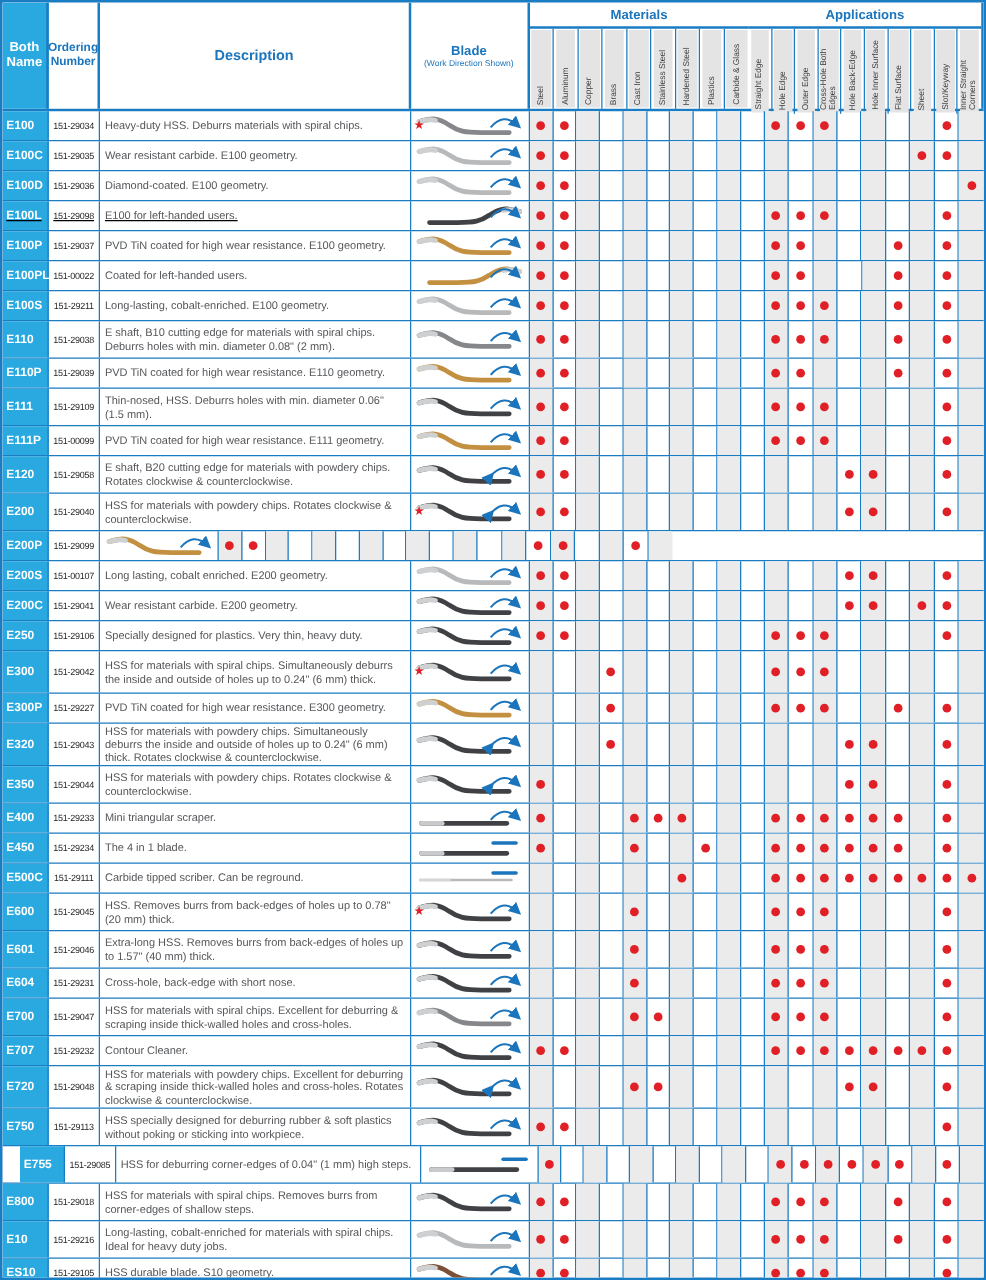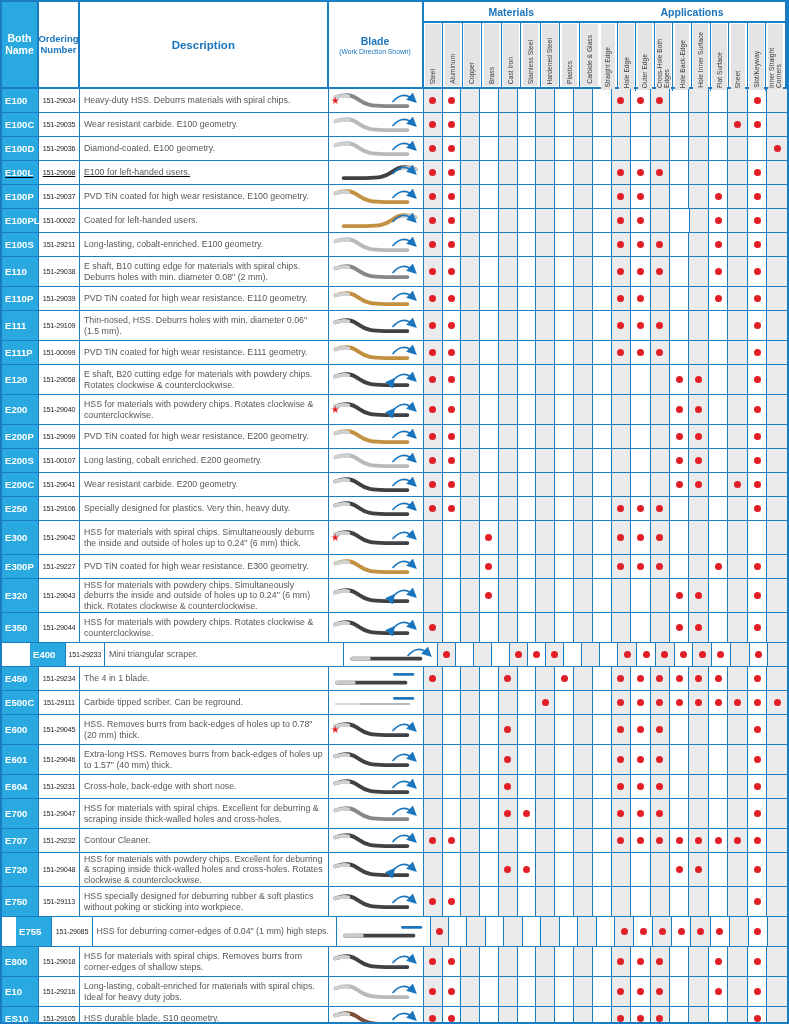--- a/index.html
+++ b/index.html
@@ -790,21 +790,20 @@
         <div class="dcell mat"></div>
         <div class="dcell mat stripe"></div>
         <div class="dcell mat">
           <span class="dot"></span>
         </div>
         <div class="dcell mat stripe last"></div>
       </div>
       <div class="row" style="height: 24px;">
         <div class="cell c-name">E200P</div>
         <div class="cell c-order">151-29099</div>
-        <div class="cell c-desc">PVD TiN coated for high wear resistance. E200 geometry.</div>
         <div class="cell c-blade">
           <svg class="bsvg" viewBox="0 0 95 26" width="93" height="24">
             <path d="M4,9 C15,5.5 21,5.5 30,12 C38,17.5 43,18.5 58,18.5 L82,18.5" stroke="#c29040" stroke-width="4.2" fill="none" stroke-linecap="round"></path>
             <path d="M4,9 C10,7.2 14,6.8 18,8" stroke="#cfd0d2" stroke-width="4.2" fill="none" stroke-linecap="round"></path>
             <defs>
               <marker id="ah13" markerWidth="6" markerHeight="6" refX="3.5" refY="3" orient="auto">
                 <path d="M0,0 L6,3 L0,6 Z" fill="#1b75bc"></path>
               </marker>
             </defs>
             <path d="M66,14 Q77,1 89,12" fill="none" stroke="#1b75bc" stroke-width="1.8" marker-end="url(#ah13)"></path>
@@ -1156,21 +1155,21 @@
         <div class="dcell mat stripe">
           <span class="dot"></span>
         </div>
         <div class="dcell mat"></div>
         <div class="dcell mat stripe"></div>
         <div class="dcell mat">
           <span class="dot"></span>
         </div>
         <div class="dcell mat stripe last"></div>
       </div>
-      <div class="row" style="height: 24px; padding-left: 28px;">
+      <div class="row" style="height: 24px;">
         <div class="cell c-name">E400</div>
         <div class="cell c-order">151-29233</div>
         <div class="cell c-desc">Mini triangular scraper.</div>
         <div class="cell c-blade">
           <svg class="bsvg" viewBox="0 0 95 26" width="93" height="24">
             <path d="M6,17 L80,17" stroke="#3f4144" stroke-width="4" stroke-linecap="round" fill="none"></path>
             <path d="M6,17 L24,17" stroke="#c9cacc" stroke-width="4" stroke-linecap="round" fill="none"></path>
             <defs>
               <marker id="ah21" markerWidth="6" markerHeight="6" refX="3.5" refY="3" orient="auto">
                 <path d="M0,0 L6,3 L0,6 Z" fill="#1b75bc"></path>

